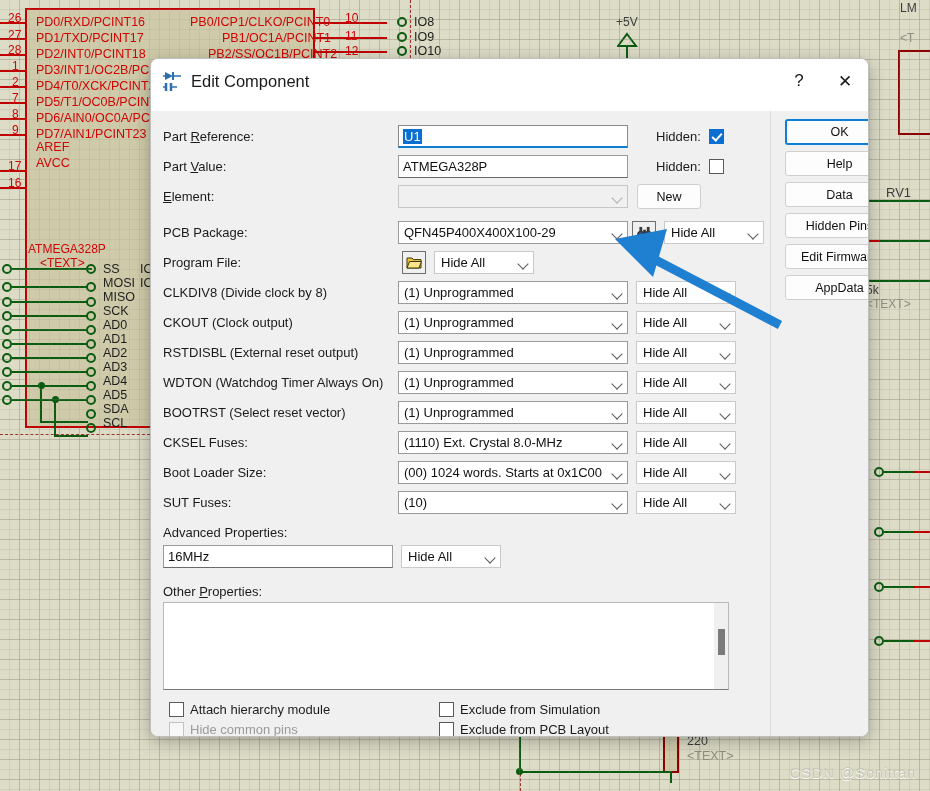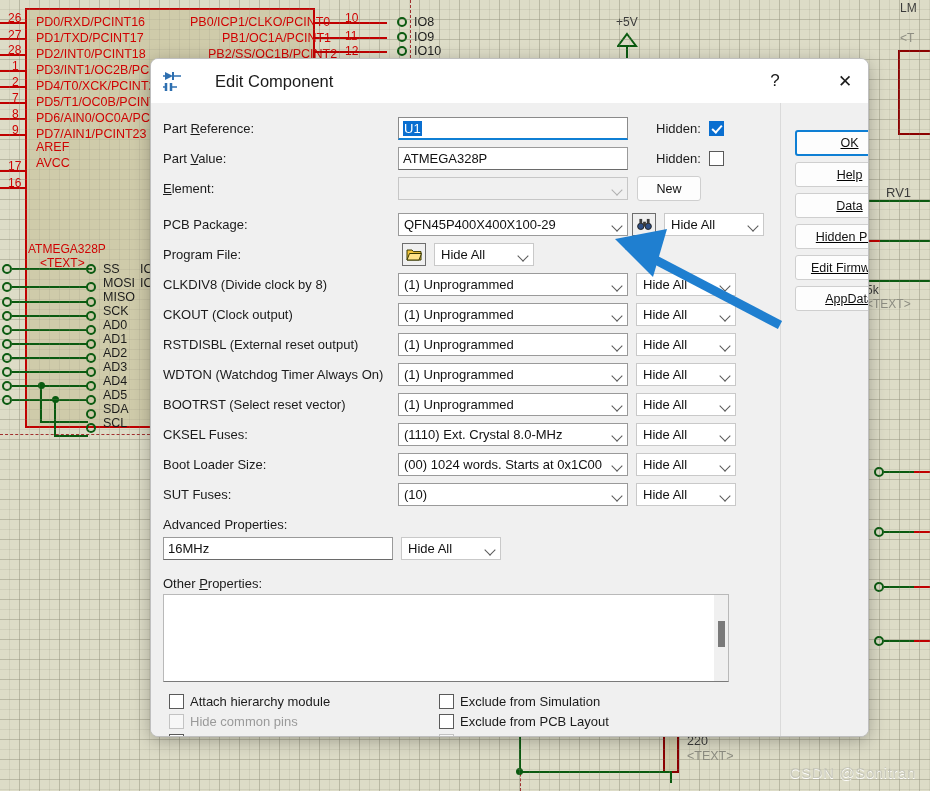--- a/index.html
+++ b/index.html
@@ -62,34 +62,34 @@
 
   
   #dialog{
     position:absolute;left:150px;top:58px;width:717px;height:677px;
     background:#f0f0f0;border:1px solid #bfbfbf;border-radius:8px;
     box-shadow:0 4px 18px rgba(0,0,0,.28);overflow:hidden;
     display:flex;flex-direction:column;
   }
   .titlebar{
     height:44px;background:#ffffff;display:flex;align-items:center;
-    padding:0 0 0 10px;flex:0 0 auto;gap:24px;
+    padding:0 0 8px 10px;flex:0 0 auto;
   }
   .title-icon{width:22px;height:22px;position:relative;flex:0 0 auto;margin-right:8px;}
   .title-text{font-size:16.5px;color:#1b1b1b;flex:1 1 auto;}
   .tb-btn{
     width:46px;height:42px;display:flex;align-items:center;justify-content:center;
     font-size:17px;color:#1b1b1b;cursor:default;
   }
 
   .body{flex:1 1 auto;display:flex;background:#f0f0f0;}
   .form{flex:1 1 auto;padding:12px 0 0 12px;position:relative;}
   .btncol{
-    width:125px;flex:0 0 auto;padding-top:27px;border-left:1px solid #dadada;
-    margin-left:16px;padding-left:6px;text-decoration:underline;
+    width:125px;flex:0 0 auto;padding-top:8px;border-left:1px solid #dadada;
+    margin-left:6px;padding-left:6px;
   }
   .btncol button{
     display:block;width:110px;height:25px;margin:0 auto 6px auto;
     background:#fdfdfd;border:1px solid #cfcfcf;border-radius:3px;
     font-family:"Liberation Sans", sans-serif;font-size:12.5px;color:#111;
     cursor:pointer;
   }
   .btncol button.primary{border:2px solid #0f7fd4;height:26px;}
 
   .row{display:flex;align-items:center;height:27px;margin-bottom:3px;}

